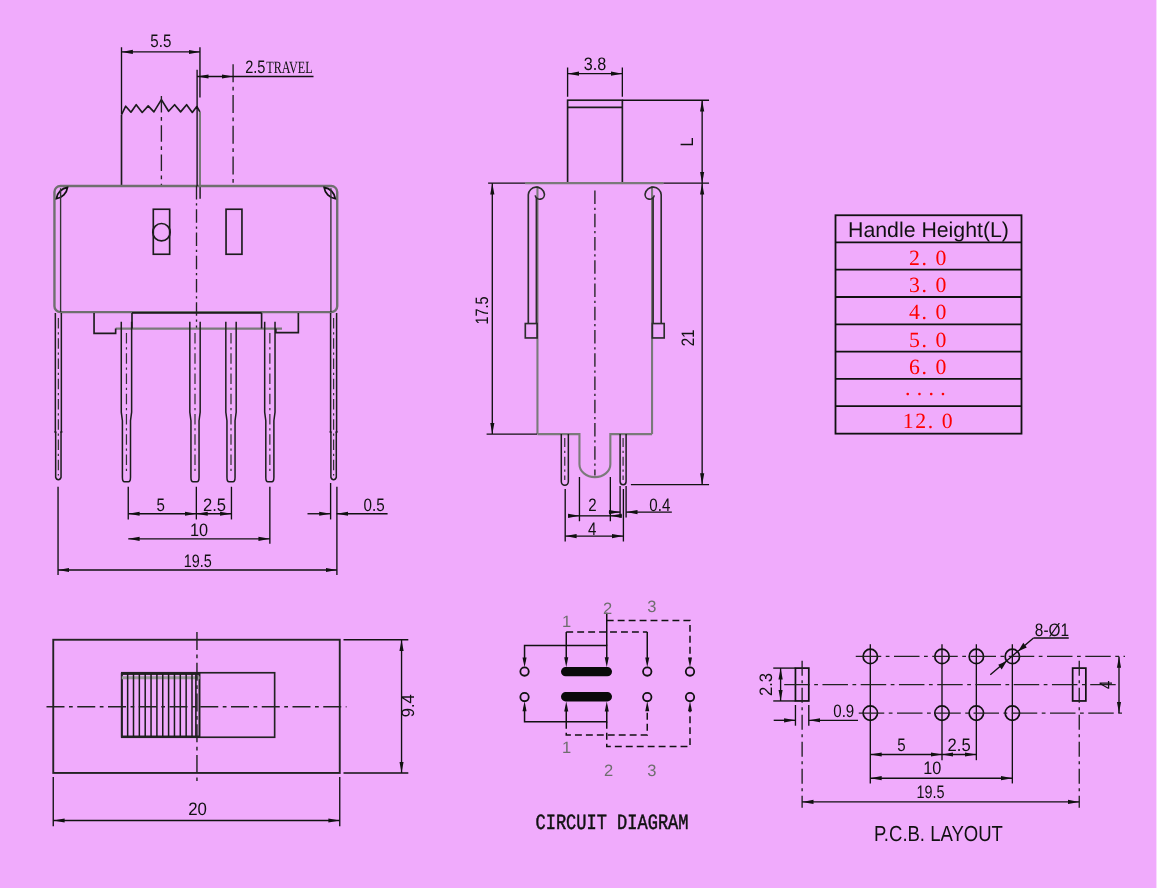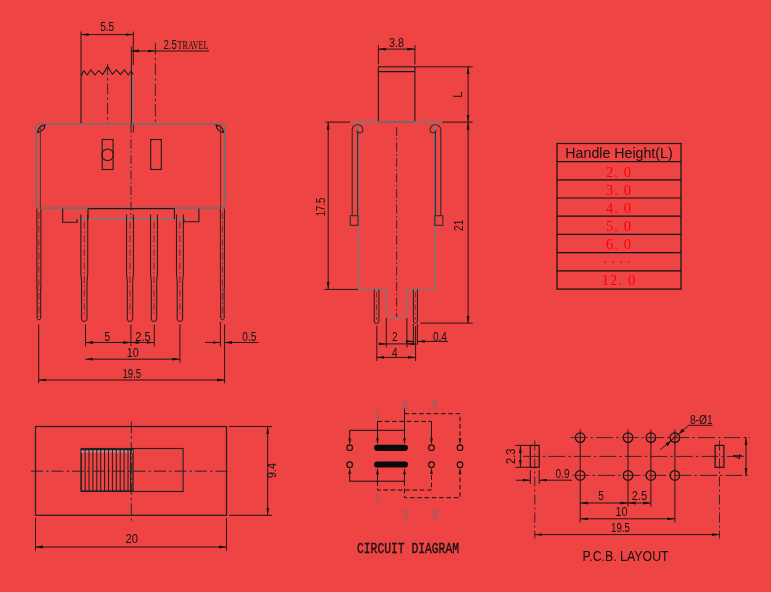--- a/index.html
+++ b/index.html
@@ -1,16 +1,16 @@
 <!DOCTYPE html>
 <html><head>
 <meta charset="utf-8">
 <style>
   html,body{margin:0;padding:0;background:#ffffff;}
-  #page{width:771px;height:592px;position:relative;background:#ef4444;overflow:hidden;}
+  #page{width:771px;height:592px;position:relative;background:#f0abfc;overflow:hidden;}
   svg{position:absolute;left:0;top:0;}
   svg{font-family:"Liberation Sans",sans-serif;}
 </style>
 </head>
 <body>
 <div id="page">
 <svg width="771" height="592" viewBox="0 0 771 592">
 <defs>
   <marker id="ae" markerUnits="userSpaceOnUse" markerWidth="8" markerHeight="4" refX="7.6" refY="2" orient="auto">
     <path d="M7.6,2 L0,0.6 L0,3.4 Z" fill="#111"></path>

